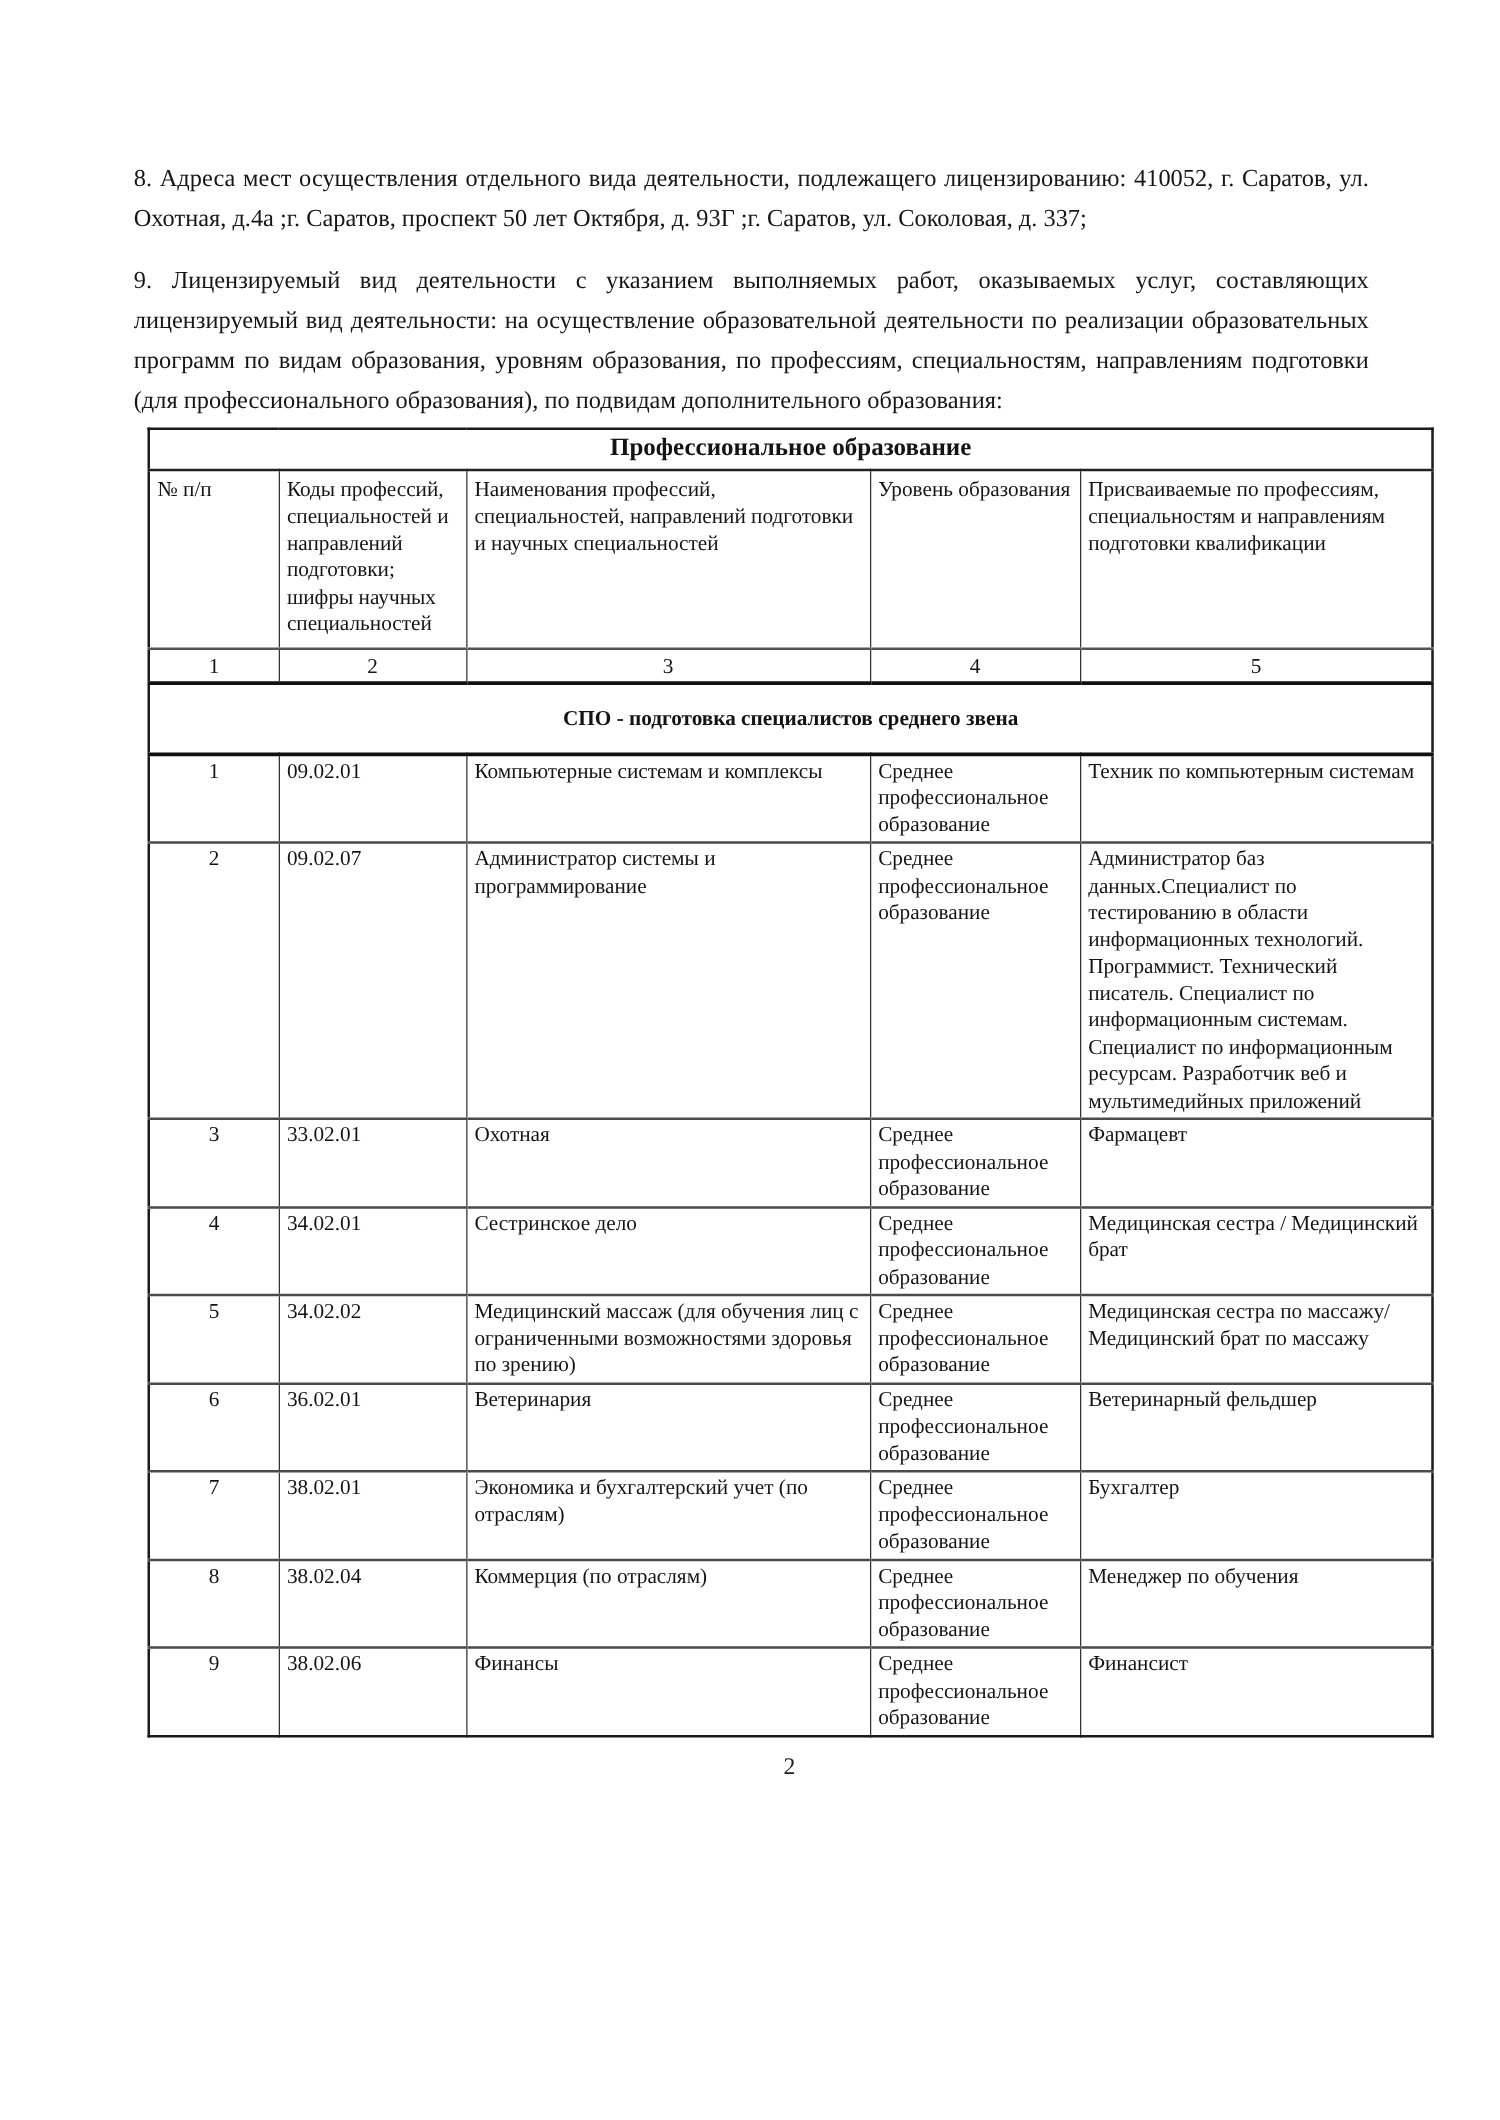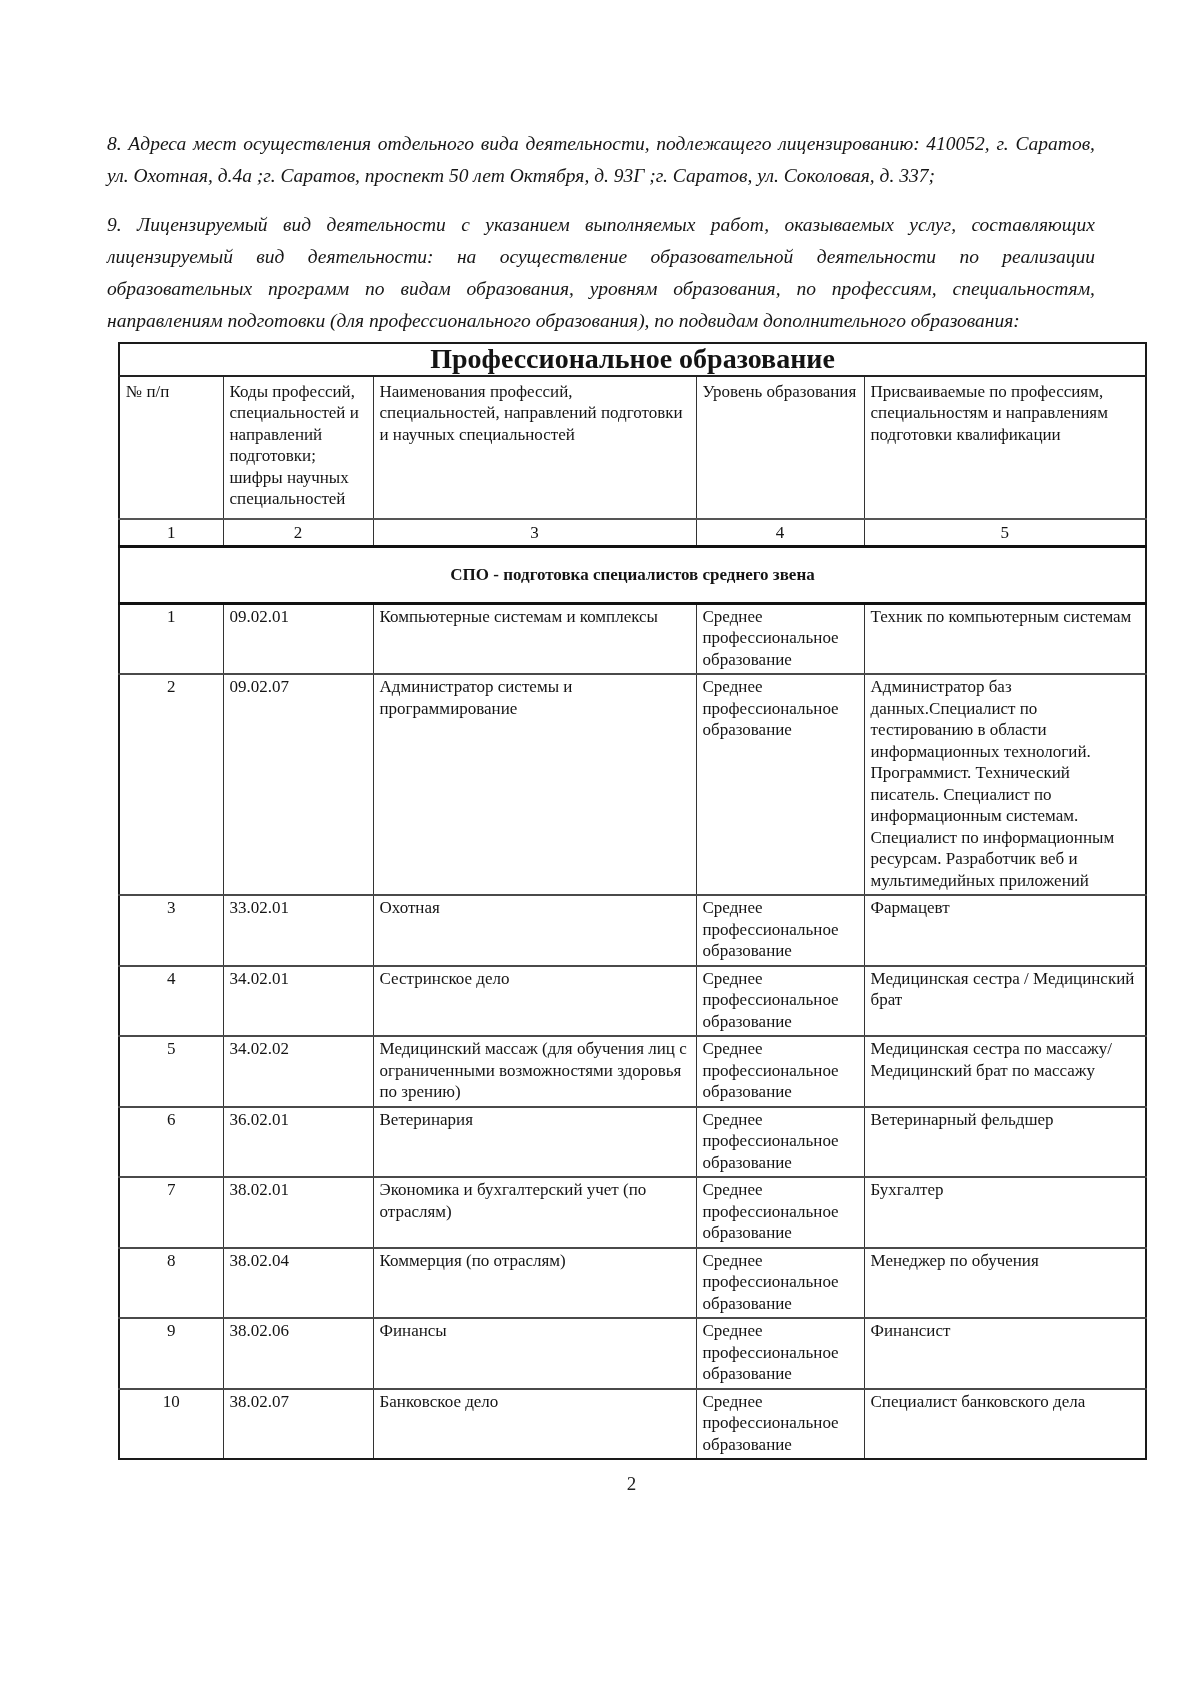--- a/index.html
+++ b/index.html
@@ -18,21 +18,20 @@
     box-sizing: border-box;
     padding: 128px 55px 0 107px;
   }
   .para {
     width: 988px;
     margin: 0;
     font-size: 19.5px;
     line-height: 32px;
     text-align: justify;
     color: #161616;
-    font-style: italic;
   }
   .para-8 { margin-bottom: 17px; }
   .para-9 { margin-bottom: 5px; }
 
   table.license-table {
     border-collapse: collapse;
     table-layout: fixed;
     width: 1027px;
     margin-left: 11px;
     font-size: 17px;
@@ -42,21 +41,21 @@
   table.license-table td {
     border: 1px solid #333333;
     vertical-align: top;
     padding: 1px 6px 3px 6px;
     line-height: 21.5px;
     overflow: hidden;
     word-wrap: break-word;
   }
   tr.title-row td {
     font-weight: bold;
-    font-size: 28px;
+    font-size: 20px;
     text-align: center;
     padding: 4px 4px 5px 4px;
     border-bottom: 2px solid #222222;
   }
   tr.header-row td {
     text-align: left;
     padding-top: 4px;
     padding-bottom: 8px;
     border-bottom: 2px solid #555555;
   }
@@ -181,25 +180,18 @@
         <td>Среднее профессиональное образование</td>
         <td>Менеджер по обучения</td>
       </tr>
       <tr class="data-row">
         <td class="c-num">9</td>
         <td>38.02.06</td>
         <td>Финансы</td>
         <td>Среднее профессиональное образование</td>
         <td>Финансист</td>
       </tr>
-      <tr class="data-row">
-        <td class="c-num">10</td>
-        <td>38.02.07</td>
-        <td>Банковское дело</td>
-        <td>Среднее профессиональное образование</td>
-        <td>Специалист банковского дела</td>
-      </tr>
     </tbody>
   </table>
 
   <div class="footer-page-num">2</div>
 
 </div>
 
 </body></html>

